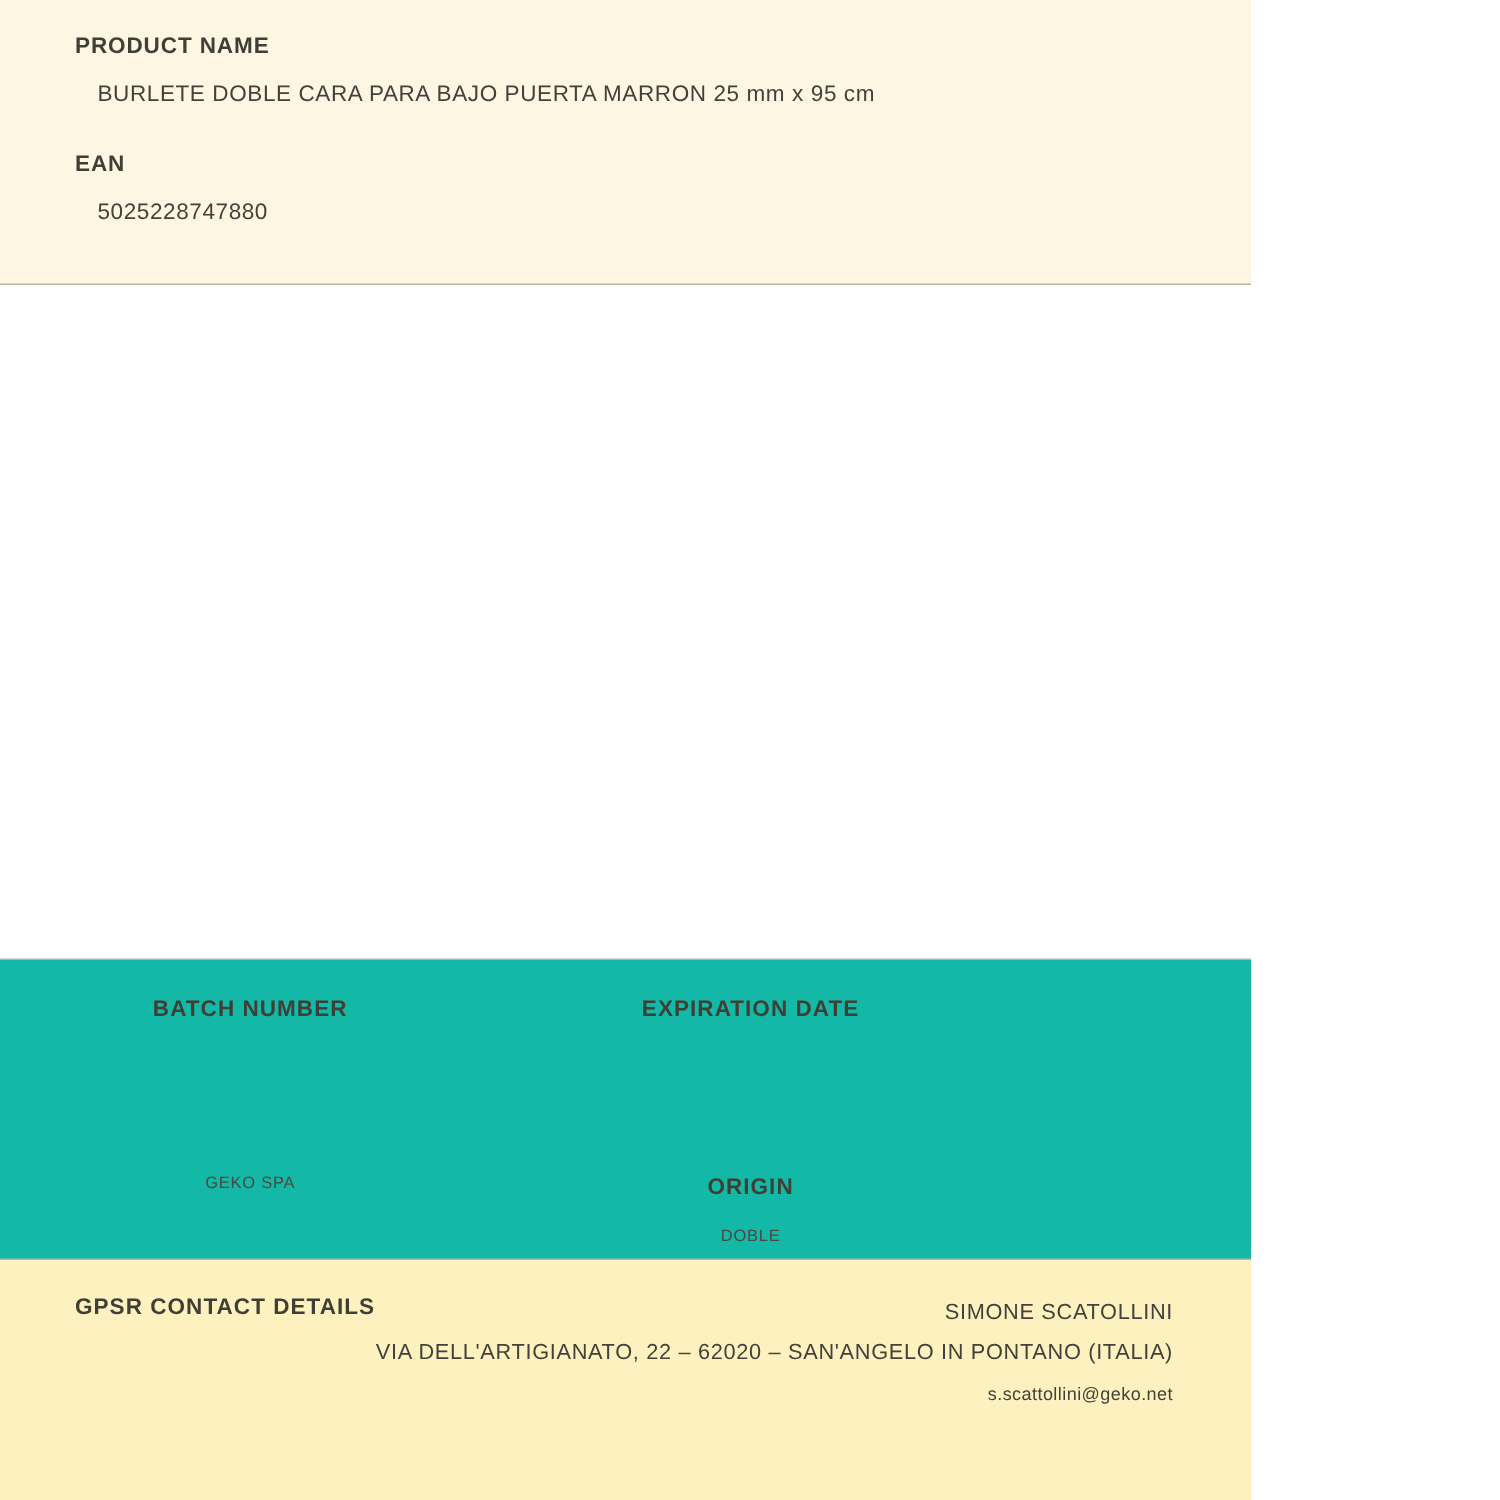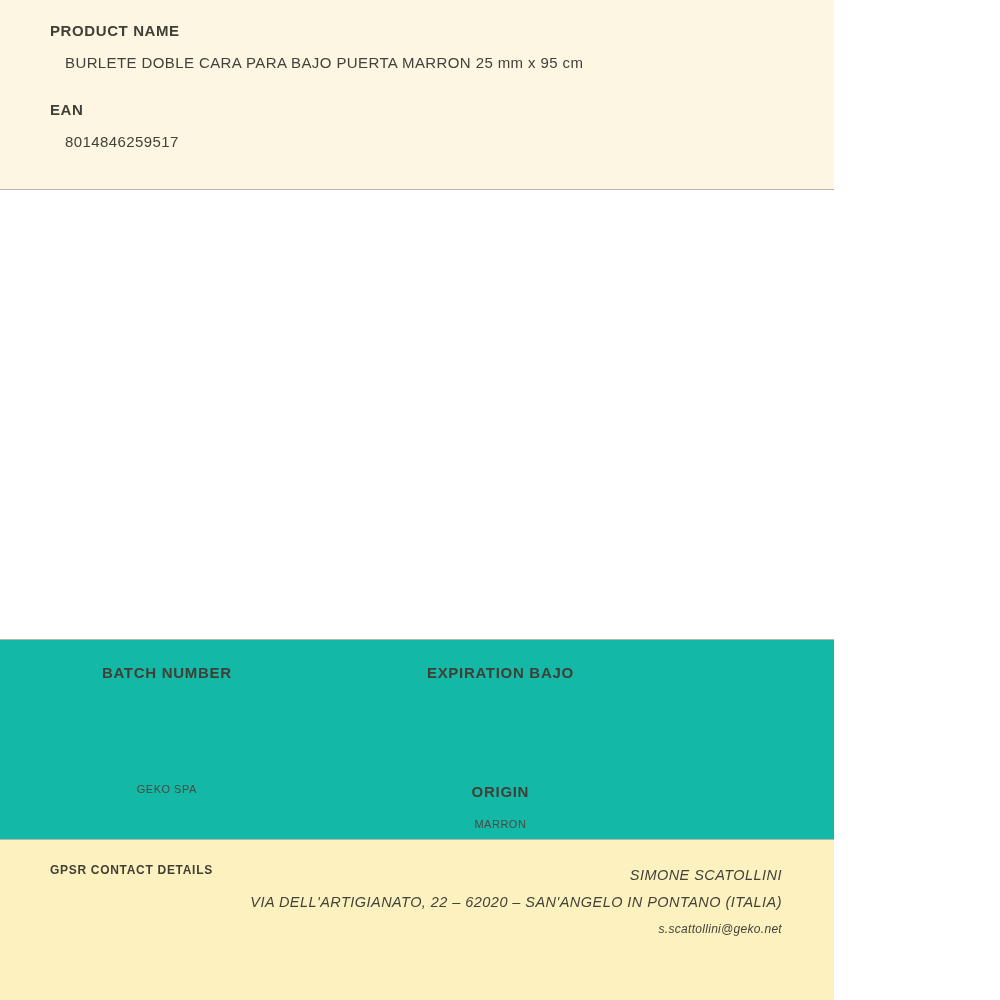--- a/index.html
+++ b/index.html
@@ -101,80 +101,79 @@
   .footer {
     background: #fdf2bf;
     box-sizing: border-box;
     padding: 22px 52px 18px 50px;
     height: 160px;
     display: flex;
     justify-content: space-between;
     align-items: flex-start;
   }
   .footer-label {
-    font-size: 12px;
+    font-size: 15px;
     font-weight: bold;
     letter-spacing: 0.7px;
     color: #403f36;
     white-space: nowrap;
     padding-top: 1px;
   }
   .footer-addr {
     text-align: right;
     font-size: 14.5px;
     letter-spacing: 0.45px;
     color: #43423a;
     line-height: 27px;
   }
   .footer-addr div {
     margin: 0;
-    font-style: italic;
   }
   .footer-email {
     font-size: 12px;
     letter-spacing: 0.3px;
   }
 </style>
 </head>
 <body>
 
 <div class="page">
 
   <div class="top-section">
     <div class="field-block">
       <p class="field-label">PRODUCT NAME</p>
       <p class="field-value">BURLETE DOBLE CARA PARA BAJO PUERTA MARRON 25 mm x 95 cm</p>
     </div>
     <div class="field-block">
       <p class="field-label">EAN</p>
-      <p class="field-value">8014846259517</p>
+      <p class="field-value">5025228747880</p>
     </div>
   </div>
 
   <div class="media-area"></div>
 
   <div class="info-section">
     <div class="info-row first">
       <div class="info-cell">
         <p class="info-title">BATCH NUMBER</p>
         <p class="info-val"></p>
       </div>
       <div class="info-cell">
-        <p class="info-title">EXPIRATION BAJO</p>
+        <p class="info-title">EXPIRATION DATE</p>
         <p class="info-val"></p>
       </div>
       <div class="info-cell spacer"></div>
     </div>
     <div class="info-row">
       <div class="info-cell">
         <p class="info-val">GEKO SPA</p>
       </div>
       <div class="info-cell">
         <p class="info-title">ORIGIN</p>
-        <p class="info-val">MARRON</p>
+        <p class="info-val">DOBLE</p>
       </div>
       <div class="info-cell spacer"></div>
     </div>
   </div>
 
   <div class="footer">
     <div class="footer-label">GPSR CONTACT DETAILS</div>
     <div class="footer-addr">
       <div>SIMONE SCATOLLINI</div>
       <div>VIA DELL'ARTIGIANATO, 22 – 62020 – SAN'ANGELO IN PONTANO (ITALIA)</div>

